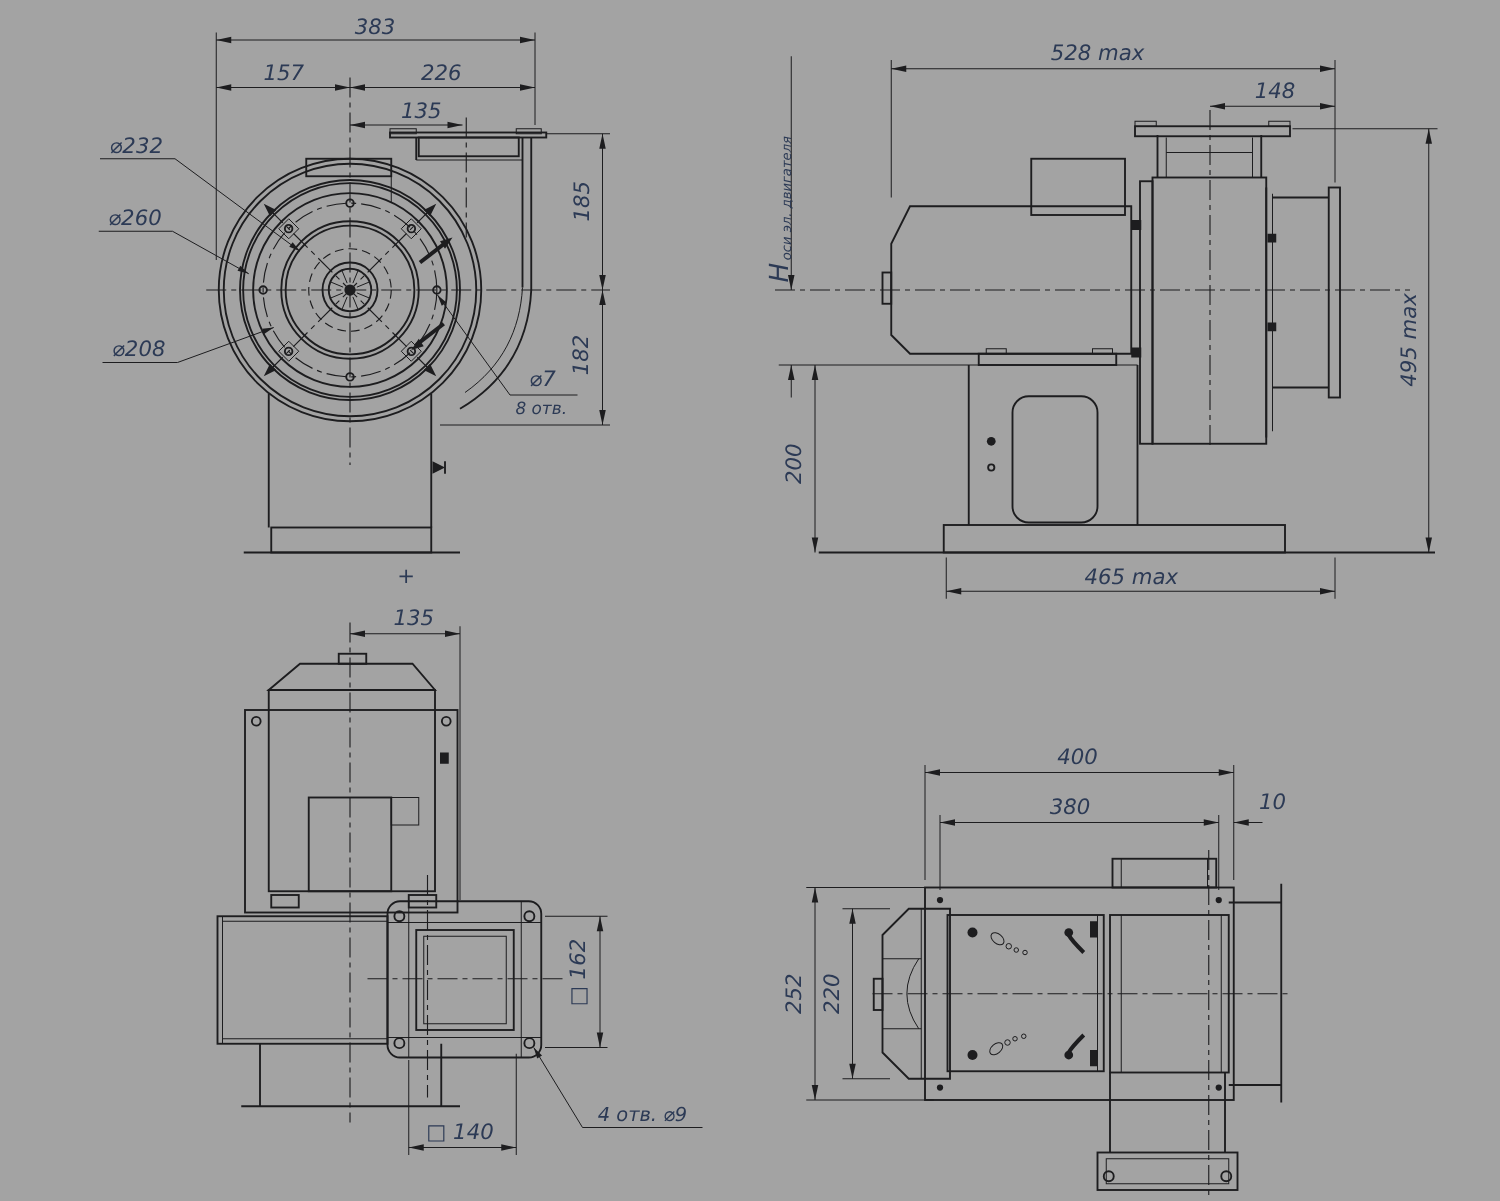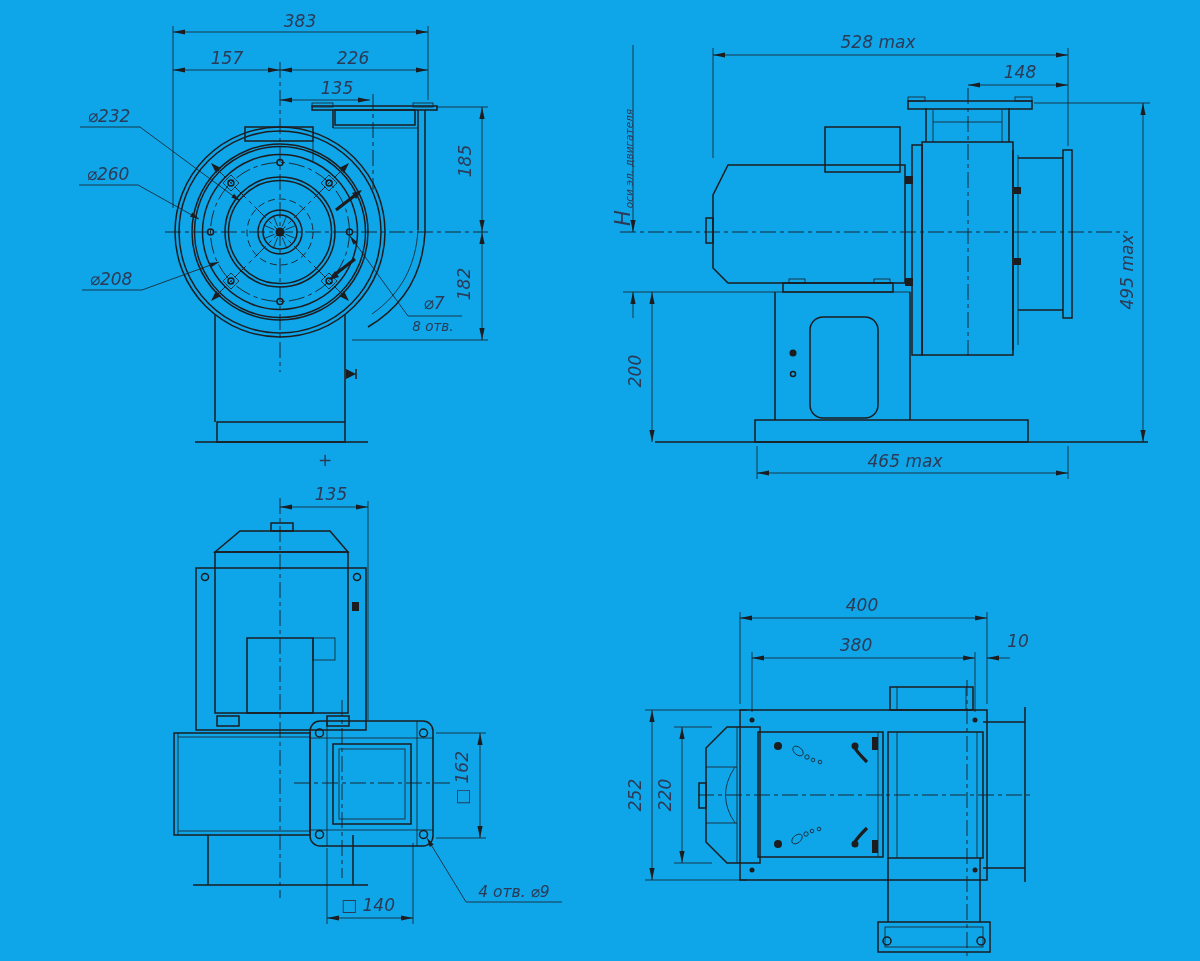--- a/index.html
+++ b/index.html
@@ -1,16 +1,16 @@
 <!DOCTYPE html>
 <html><head>
 <meta charset="utf-8">
 <style>
   html,body{margin:0;padding:0;background:#ffffff;}
-  .stage{width:1200px;height:961px;background:#0ea5e9;position:relative;overflow:hidden;}
+  .stage{width:1200px;height:961px;background:#a3a3a3;position:relative;overflow:hidden;}
   svg{display:block;}
   
   .a{stroke:#1d1d1f;stroke-width:1.5;fill:none;stroke-linejoin:miter;}
   .b{stroke:#1d1d1f;stroke-width:0.8;fill:none;}
   .c{stroke:#1d1d1f;stroke-width:0.9;fill:none;stroke-dasharray:16 4 4 4;}
   .d{stroke:#1d1d1f;stroke-width:0.9;fill:none;stroke-dasharray:7 4;}
   .f{fill:#1d1d1f;stroke:none;}
   .th{stroke:#1d1d1f;stroke-width:3.2;fill:none;}
   text{font-family:"DejaVu Sans",sans-serif;font-style:italic;font-size:17px;fill:#2c3a55;}
   .tsm{font-size:13.5px;}

